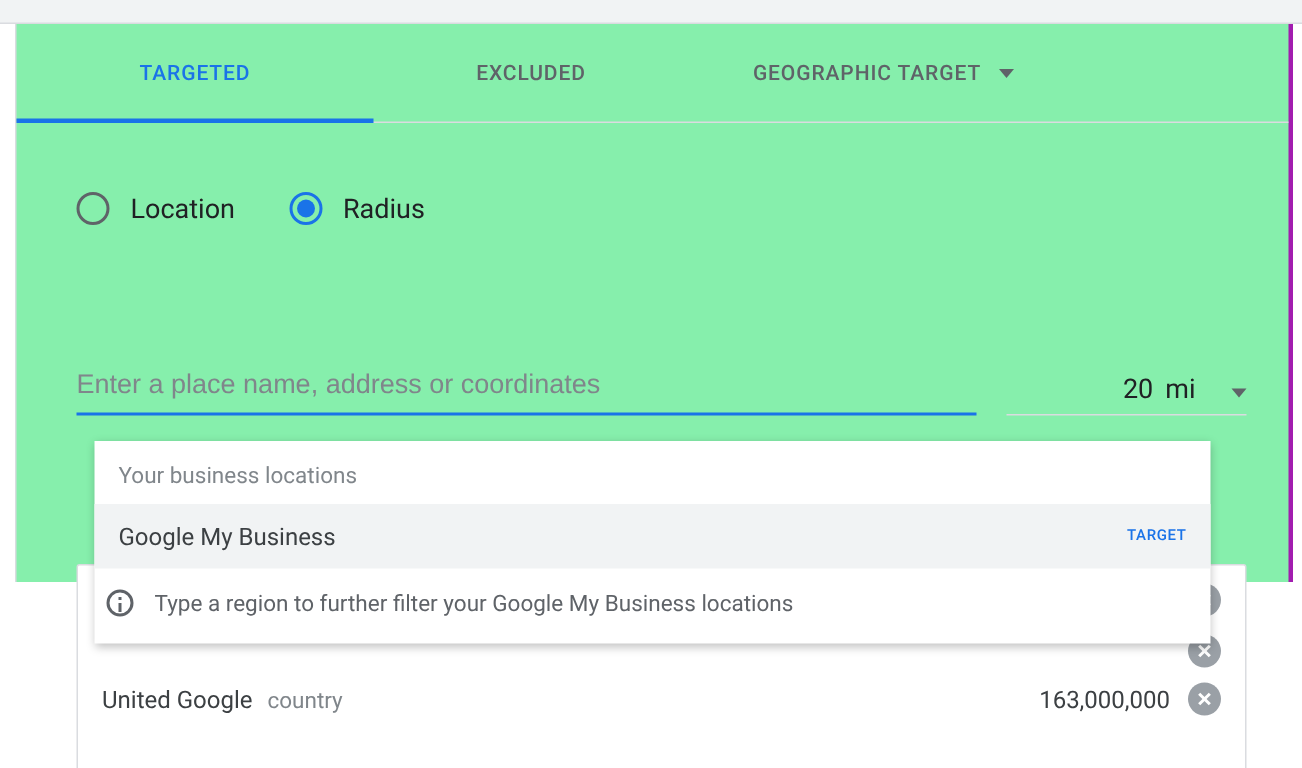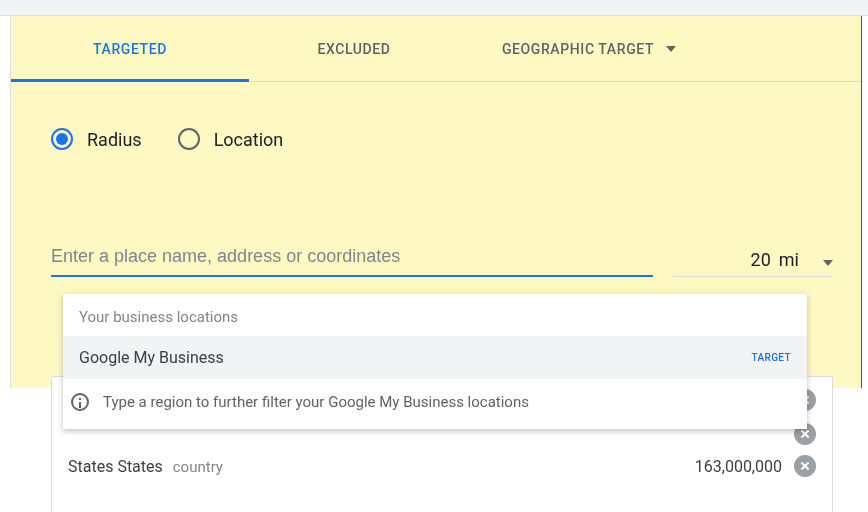--- a/index.html
+++ b/index.html
@@ -9,23 +9,23 @@
     width: 868px;
     height: 512px;
     overflow: hidden;
   }
   .top-strip {
     height: 16px;
     background: #f1f3f4;
     border-bottom: 1px solid #dadce0;
   }
   .panel {
-    background: #fef9c3;
+    background: #86efac;
     border-left: 1px solid #dadce0;
-    border-right: 1px solid #a21caf;
+    border-right: 3px solid #a21caf;
     margin: 0 6px 0 10px;
     height: 372px;
     position: relative;
   }
   .tabs {
     display: flex;
     align-items: stretch;
     height: 66px;
     border-bottom: 1px solid #dadce0;
     padding: 0 0 0 0;
@@ -267,45 +267,45 @@
     </div>
     <div class="tab">
       <span>GEOGRAPHIC TARGET</span>
       <span class="dropdown-caret"></span>
     </div>
   </div>
 
   <div class="body-area">
     <div class="radio-row">
       <div class="radio-option">
+        <span class="radio-circle"></span>
+        <span class="radio-label">Location</span>
+      </div>
+      <div class="radio-option">
         <span class="radio-circle selected"></span>
         <span class="radio-label">Radius</span>
-      </div>
-      <div class="radio-option">
-        <span class="radio-circle"></span>
-        <span class="radio-label">Location</span>
       </div>
     </div>
 
     <div class="input-row">
       <input class="place-input" type="text" placeholder="Enter a place name, address or coordinates" style="">
       <div class="distance-wrap">
         <span class="distance-value">20</span>
         <span class="distance-unit">mi</span>
         <span class="unit-caret"></span>
       </div>
     </div>
   </div>
 
   <div class="results-box">
     <span class="remove-chip floating" style="top:12px"></span>
     <span class="remove-chip floating" style="top:46px"></span>
     <div class="result-row" style="margin-top:68px">
       <span class="result-name">
-        <span>States States</span>
+        <span>United Google</span>
         <span class="result-type">country</span>
       </span>
       <span class="result-reach">163,000,000</span>
       <span class="remove-chip"></span>
     </div>
   </div>
 
   <div class="dropdown-panel">
     <div class="dd-header">Your business locations</div>
     <div class="dd-item">

